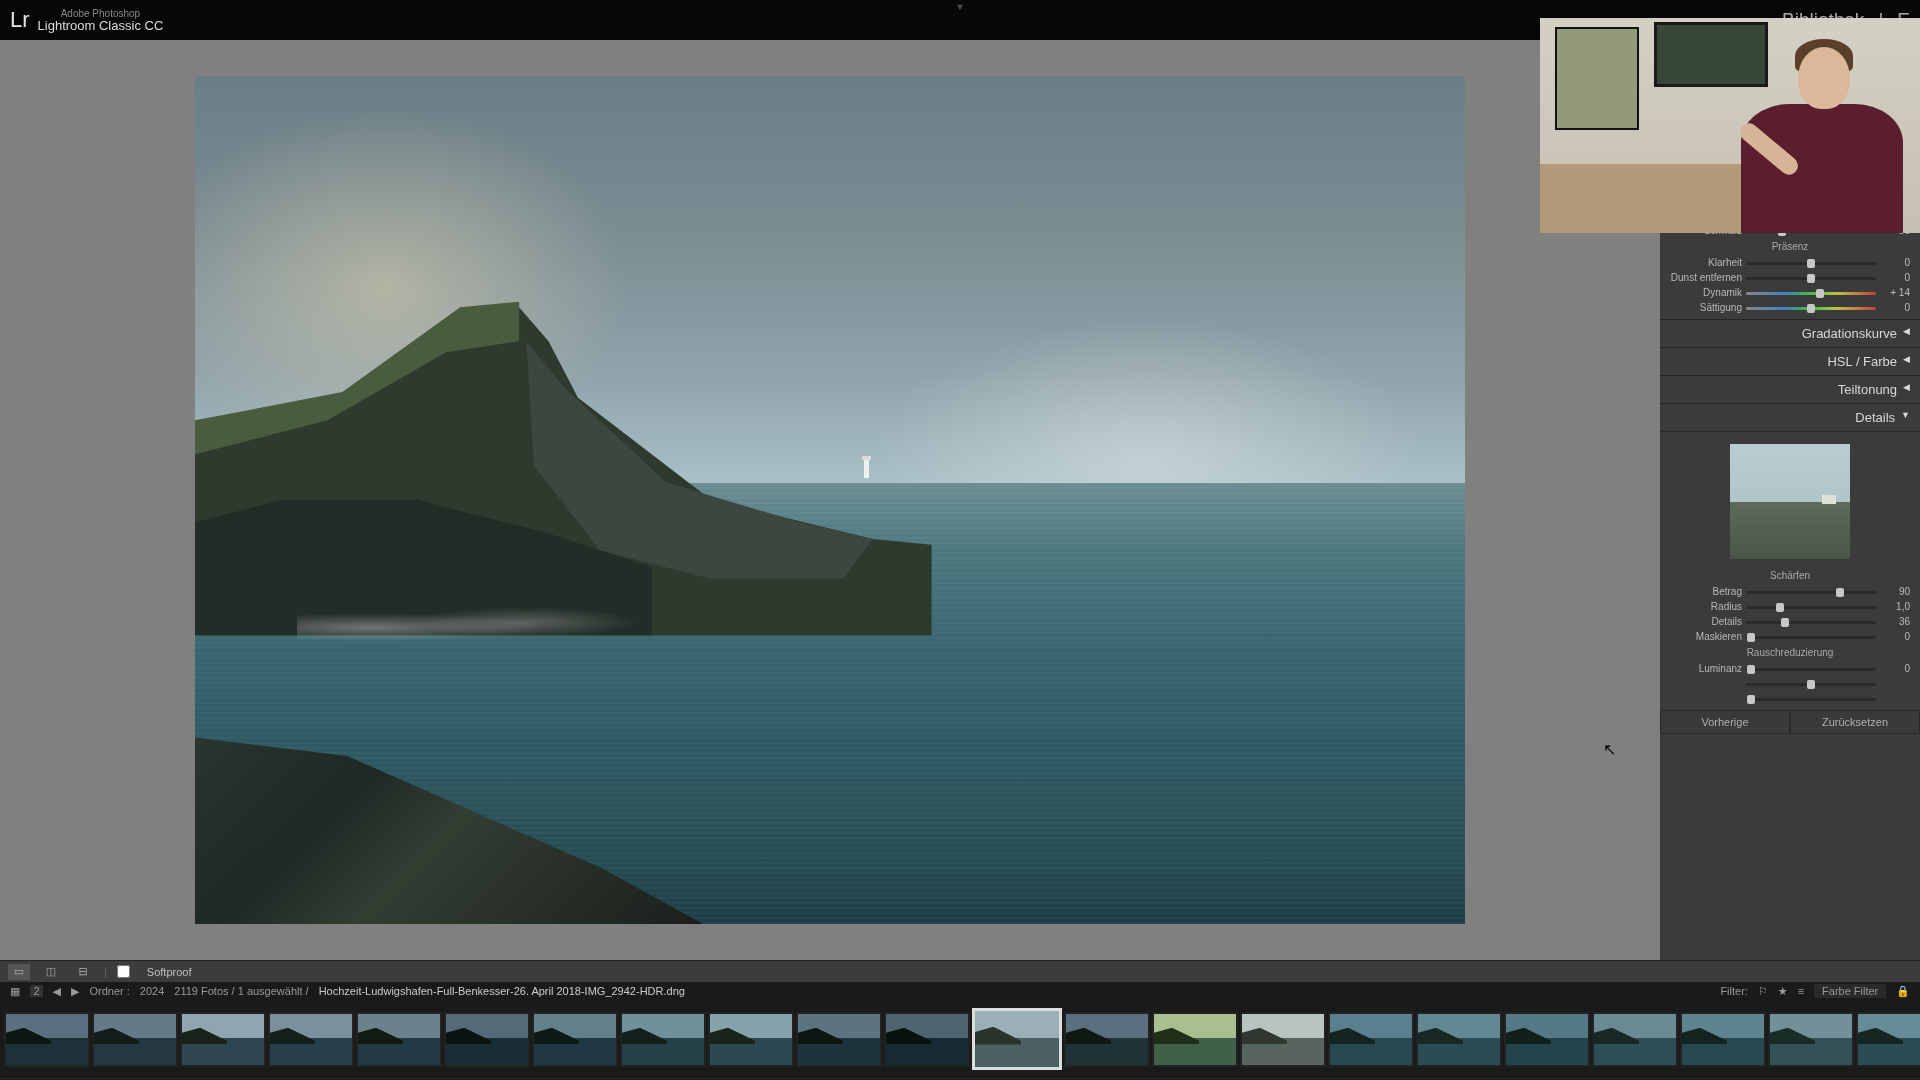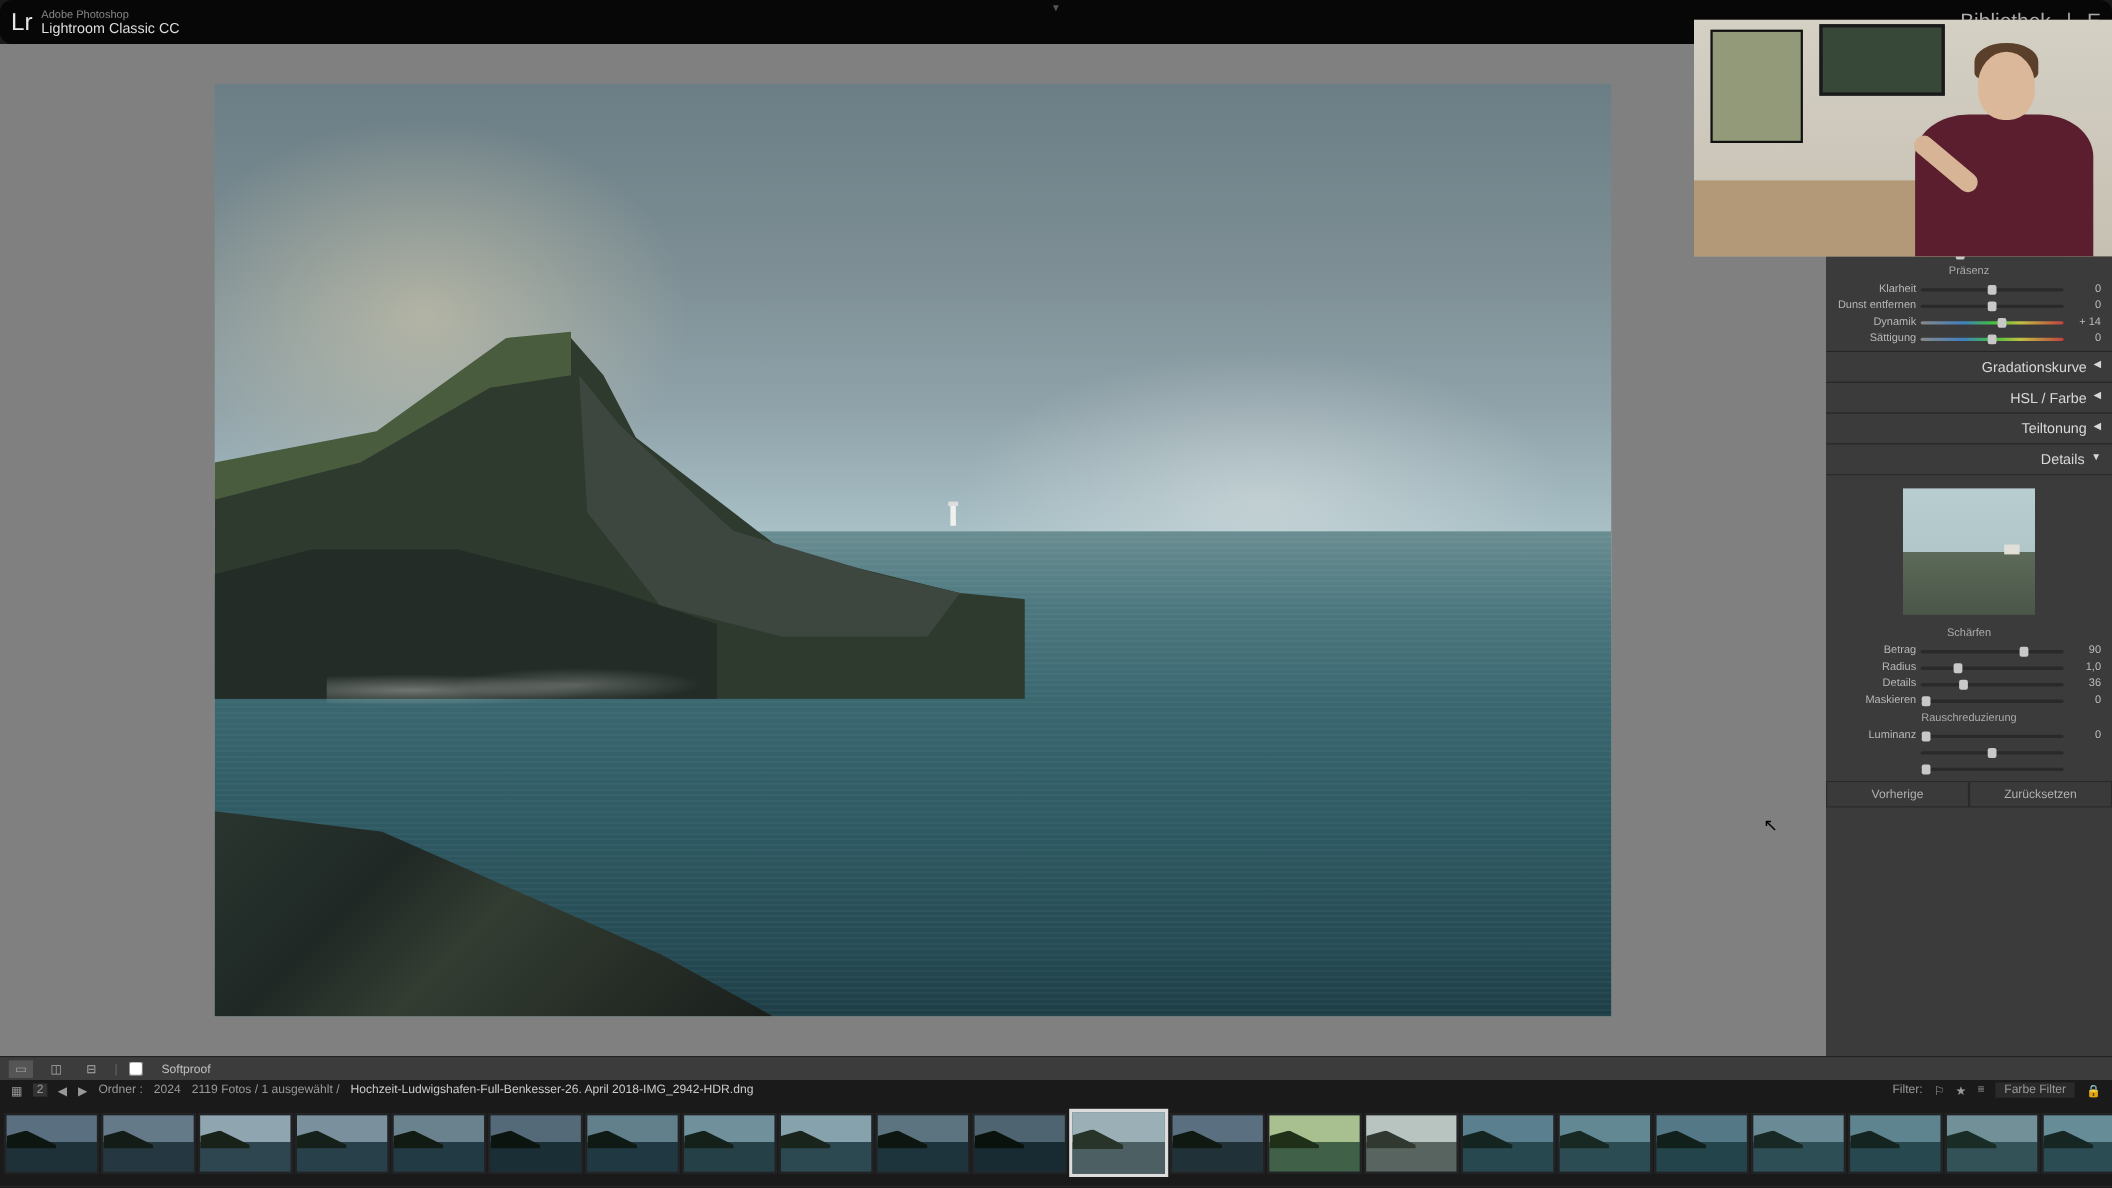--- a/index.html
+++ b/index.html
@@ -1,19 +1,19 @@
 <!DOCTYPE html>
 <html><head>
 <meta charset="utf-8">
 <style>
 * { margin:0; padding:0; box-sizing:border-box; font-family:"Segoe UI",Arial,sans-serif; }
 body { width:1920px; height:1080px; background:#1a1a1a; color:#c0c0c0; overflow:hidden; position:relative; }
-.titlebar { height:40px; background:#070707; display:flex; align-items:center; padding:0 10px;border-radius:11px; }
+.titlebar { height:40px; background:#070707; display:flex; align-items:center; padding:0 10px; }
 .logo { font-size:22px; font-weight:300; color:#e6e6e6; margin-right:8px; font-family:"Myriad Pro",sans-serif; }
-.brand { display:flex; flex-direction:column; line-height:1; }
+.brand { display:flex; flex-direction:column; line-height:1;text-align:center; }
 .brand .top { font-size:10px; color:#888; }
 .brand .bot { font-size:13px; color:#ddd; }
 .modules { margin-left:auto; display:flex; gap:14px; font-size:19px; }
 .modules span { color:#aaa; }
 .main { display:flex; height:920px; }
 .canvas-area { flex:1; background:#808080; display:flex; align-items:center; justify-content:center; position:relative; }
 .canvas-area .photo { width:1270px; height:848px; position:relative; overflow:hidden; }
 .sky { position:absolute; inset:0; background:
   radial-gradient(ellipse 400px 300px at 15% 25%,rgba(210,200,170,.6),transparent 60%),
   radial-gradient(ellipse 500px 250px at 75% 45%,rgba(225,230,230,.5),transparent 55%),

